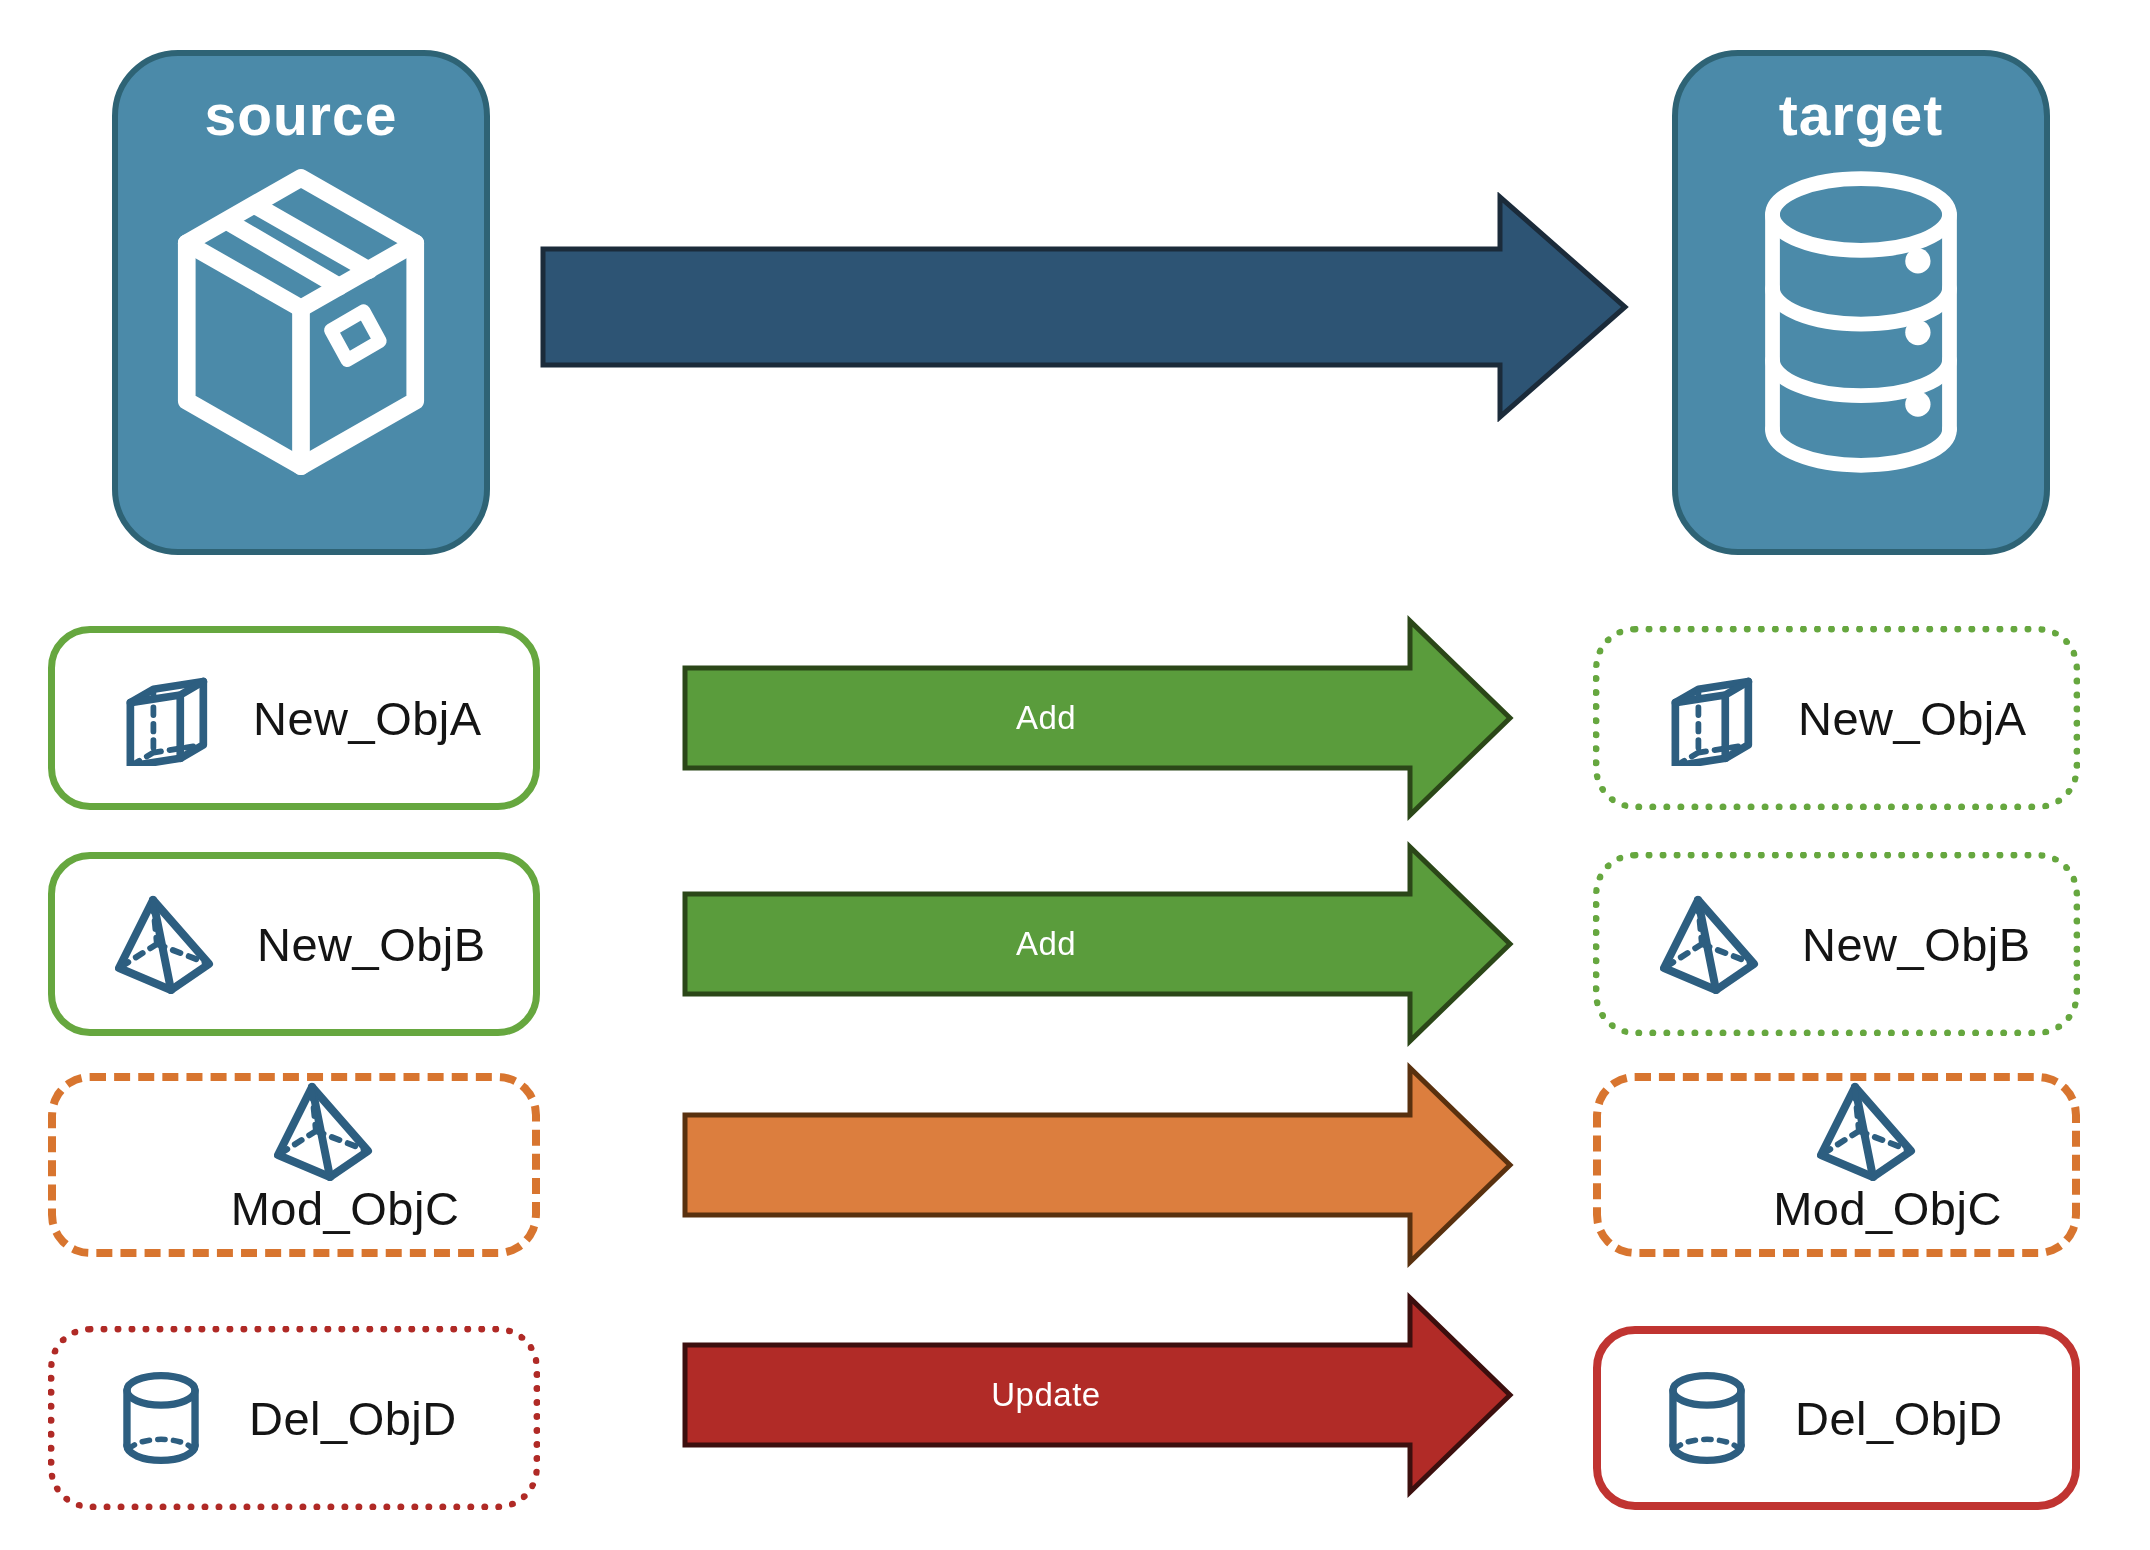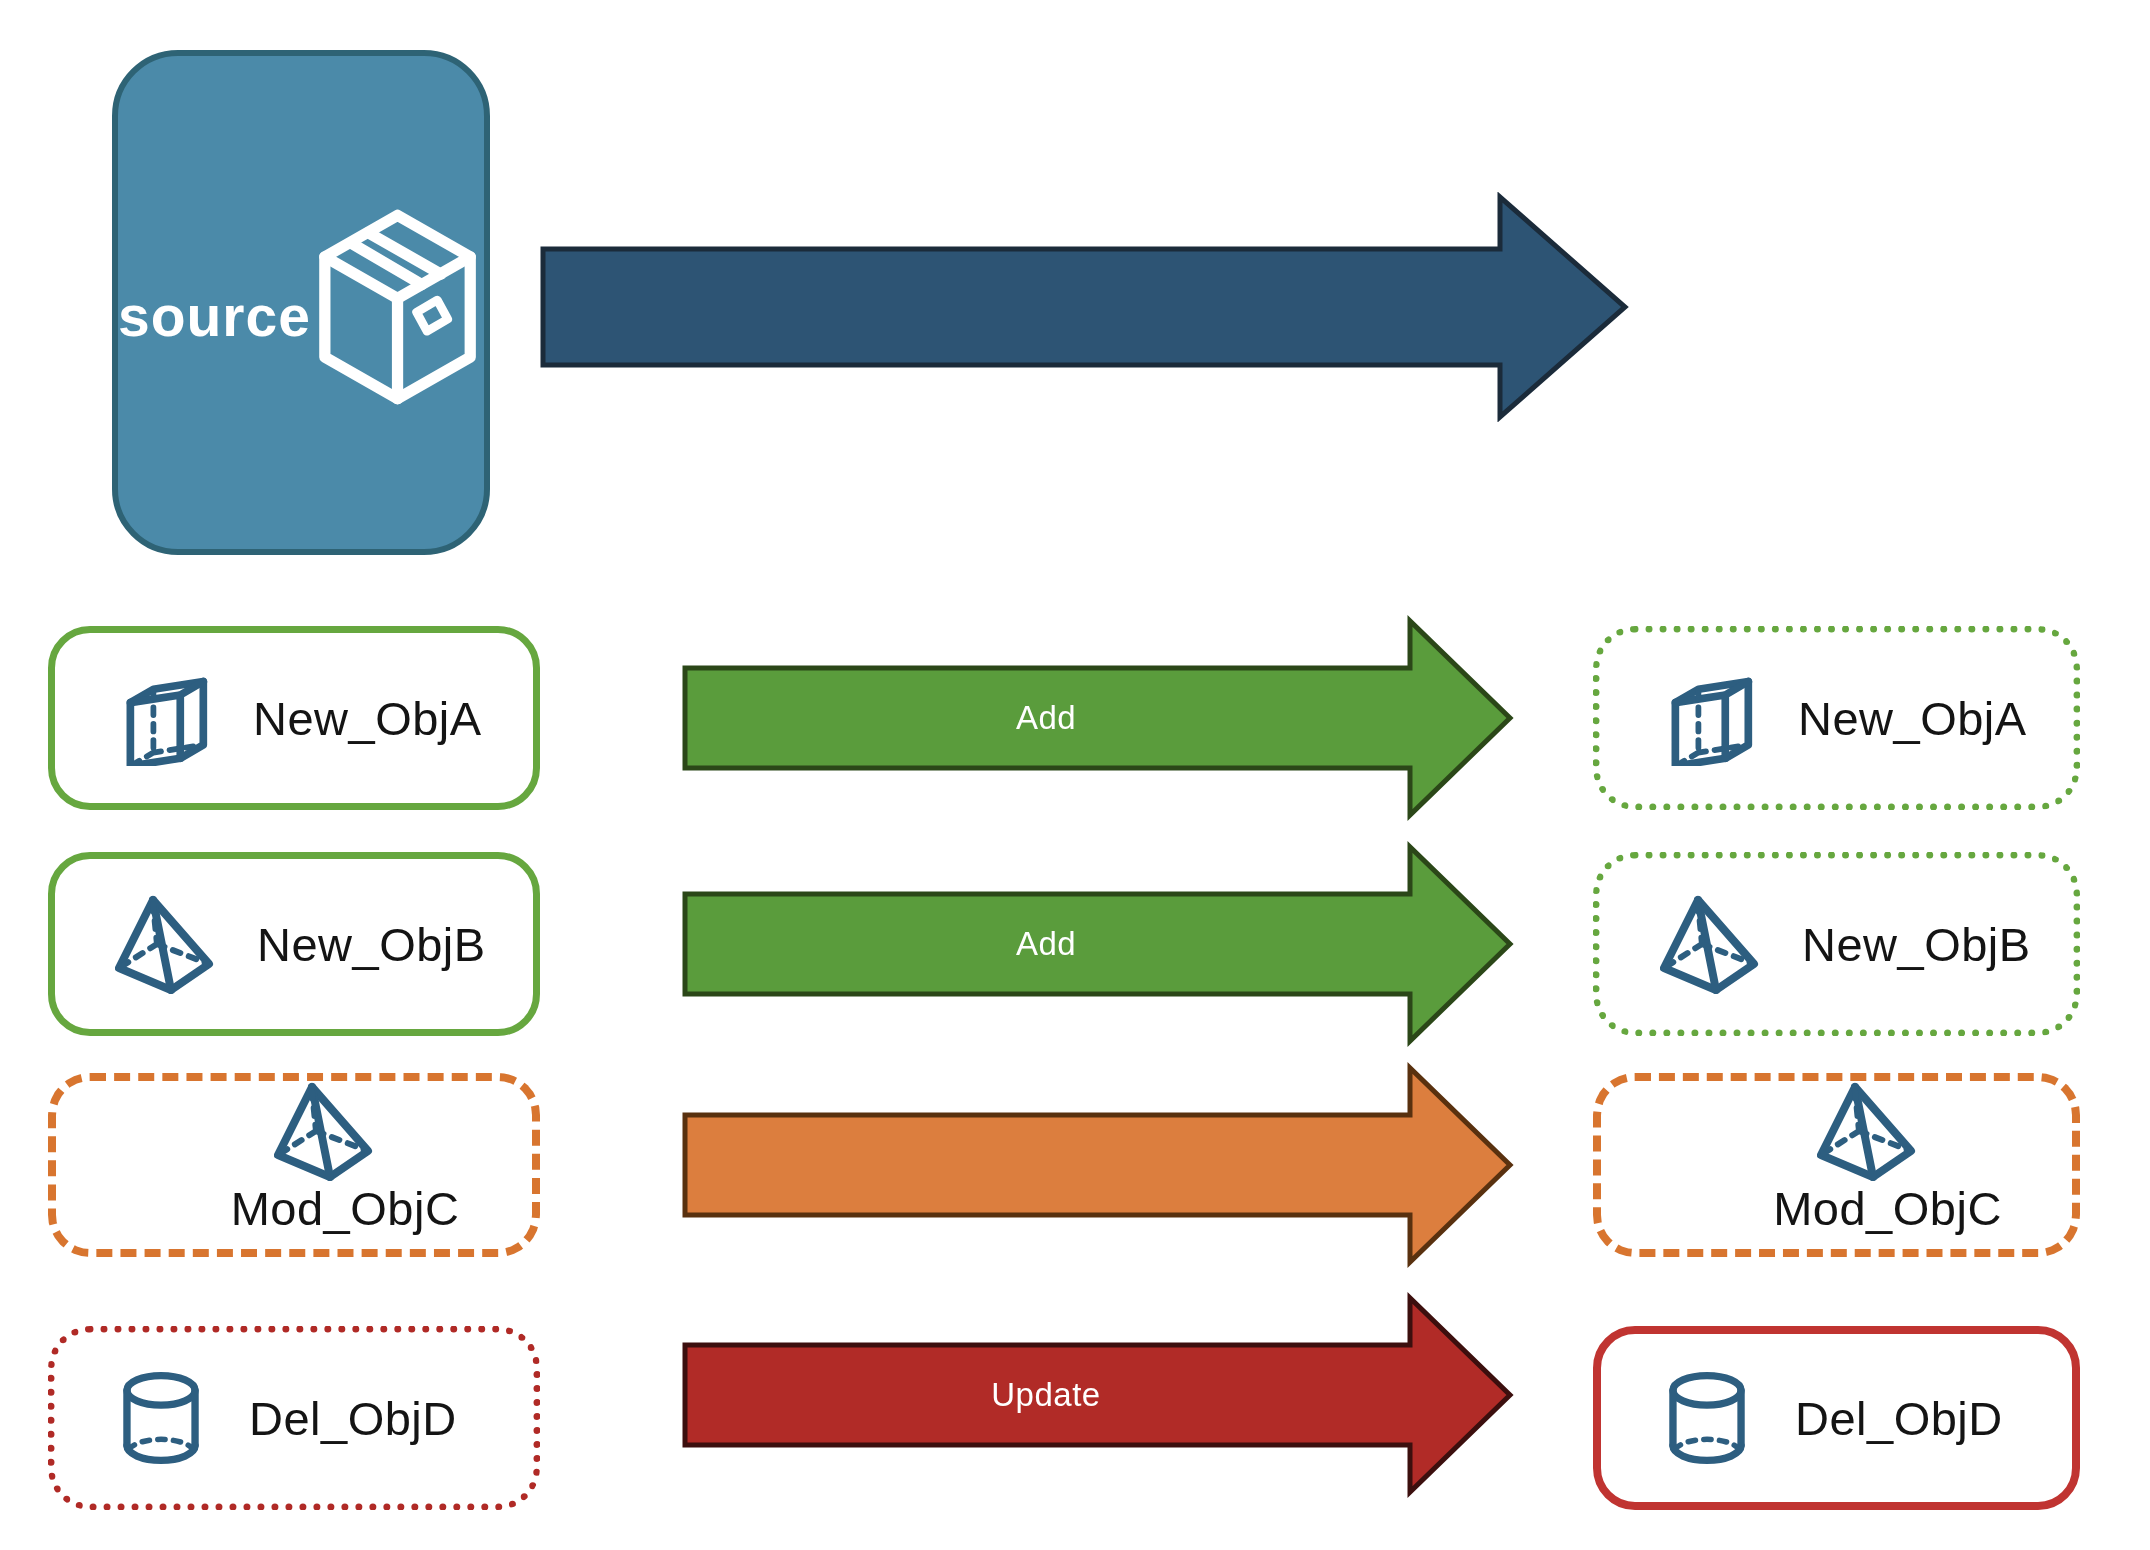--- a/index.html
+++ b/index.html
@@ -15,21 +15,21 @@
   html,body{margin:0;padding:0;background:#ffffff;}
   .canvas{
     position:relative; width:2150px; height:1550px; background:#ffffff;
     font-family:"Liberation Sans", sans-serif; overflow:hidden;
   }
   
   .entity-box{
     position:absolute; top:50px; width:378px; height:505px;
     background:var(--entity-fill); border:6px solid var(--entity-border);
     border-radius:66px; box-sizing:border-box;
-    display:flex; flex-direction:row; align-items:center;
+    display:flex; flex-direction:column; align-items:center;
   }
   .entity-box.source{ left:112px; }
   .entity-box.target{ left:1672px; }
   .entity-title{
     margin-top:26px; font-size:57px; font-weight:bold; letter-spacing:1px;
     color:var(--title-text);
   }
   .entity-icon{ margin-top:8px; }
   
   .arrow-svg{ position:absolute; }
@@ -77,20 +77,38 @@
         <path d="M50,8 L92,32 L50,56 L8,32 Z"></path>
         <path d="M8,32 L8,90 L50,114 L92,90 L92,32"></path>
         <path d="M50,56 L50,114"></path>
         <path d="M23,24 L64,48"></path>
         <path d="M33,18 L75,42"></path>
         <path d="M61,64 L73,57 L79,68 L67,75 Z" stroke-width="5"></path>
       </g>
     </svg>
   </div>
 
+  <div class="entity-box target">
+    <div class="entity-title">target</div>
+    <svg class="entity-icon white-icon" width="232" height="316" viewBox="0 0 110 150" style="margin-top:16px;">
+      <g class="solid" stroke-width="7">
+        <ellipse cx="55" cy="24" rx="42" ry="17"></ellipse>
+        <path d="M13,24 L13,126"></path>
+        <path d="M97,24 L97,126"></path>
+        <path d="M13,126 A42,17 0 0 0 97,126"></path>
+        <path d="M13,59 A42,17 0 0 0 97,59"></path>
+        <path d="M13,93 A42,17 0 0 0 97,93"></path>
+      </g>
+      <g fill="#ffffff" stroke="none">
+        <circle cx="82" cy="46" r="6"></circle>
+        <circle cx="82" cy="80" r="6"></circle>
+        <circle cx="82" cy="114" r="6"></circle>
+      </g>
+    </svg>
+  </div>
 
   <svg class="arrow-svg arrow-compare" style="left:540px; top:192px;" width="1090" height="230" viewBox="0 0 1090 230">
     <polygon points="3,57 960,57 960,5 1085,115 960,225 960,173 3,173"></polygon>
   </svg>
 
   <div class="obj-card left row-0 b-solid-green">
     <svg class="obj-icon" width="96" height="96" viewBox="0 0 100 100">
       <path class="solid" d="M16,100 L16,34 L40,20 L92,12 L92,78 L68,92 Z"></path>
       <path class="solid" d="M16,34 L68,26 L92,12 M68,26 L68,92"></path>
       <path class="hidden" d="M40,22 L40,86 M40,86 L16,100 M40,86 L92,78"></path>

